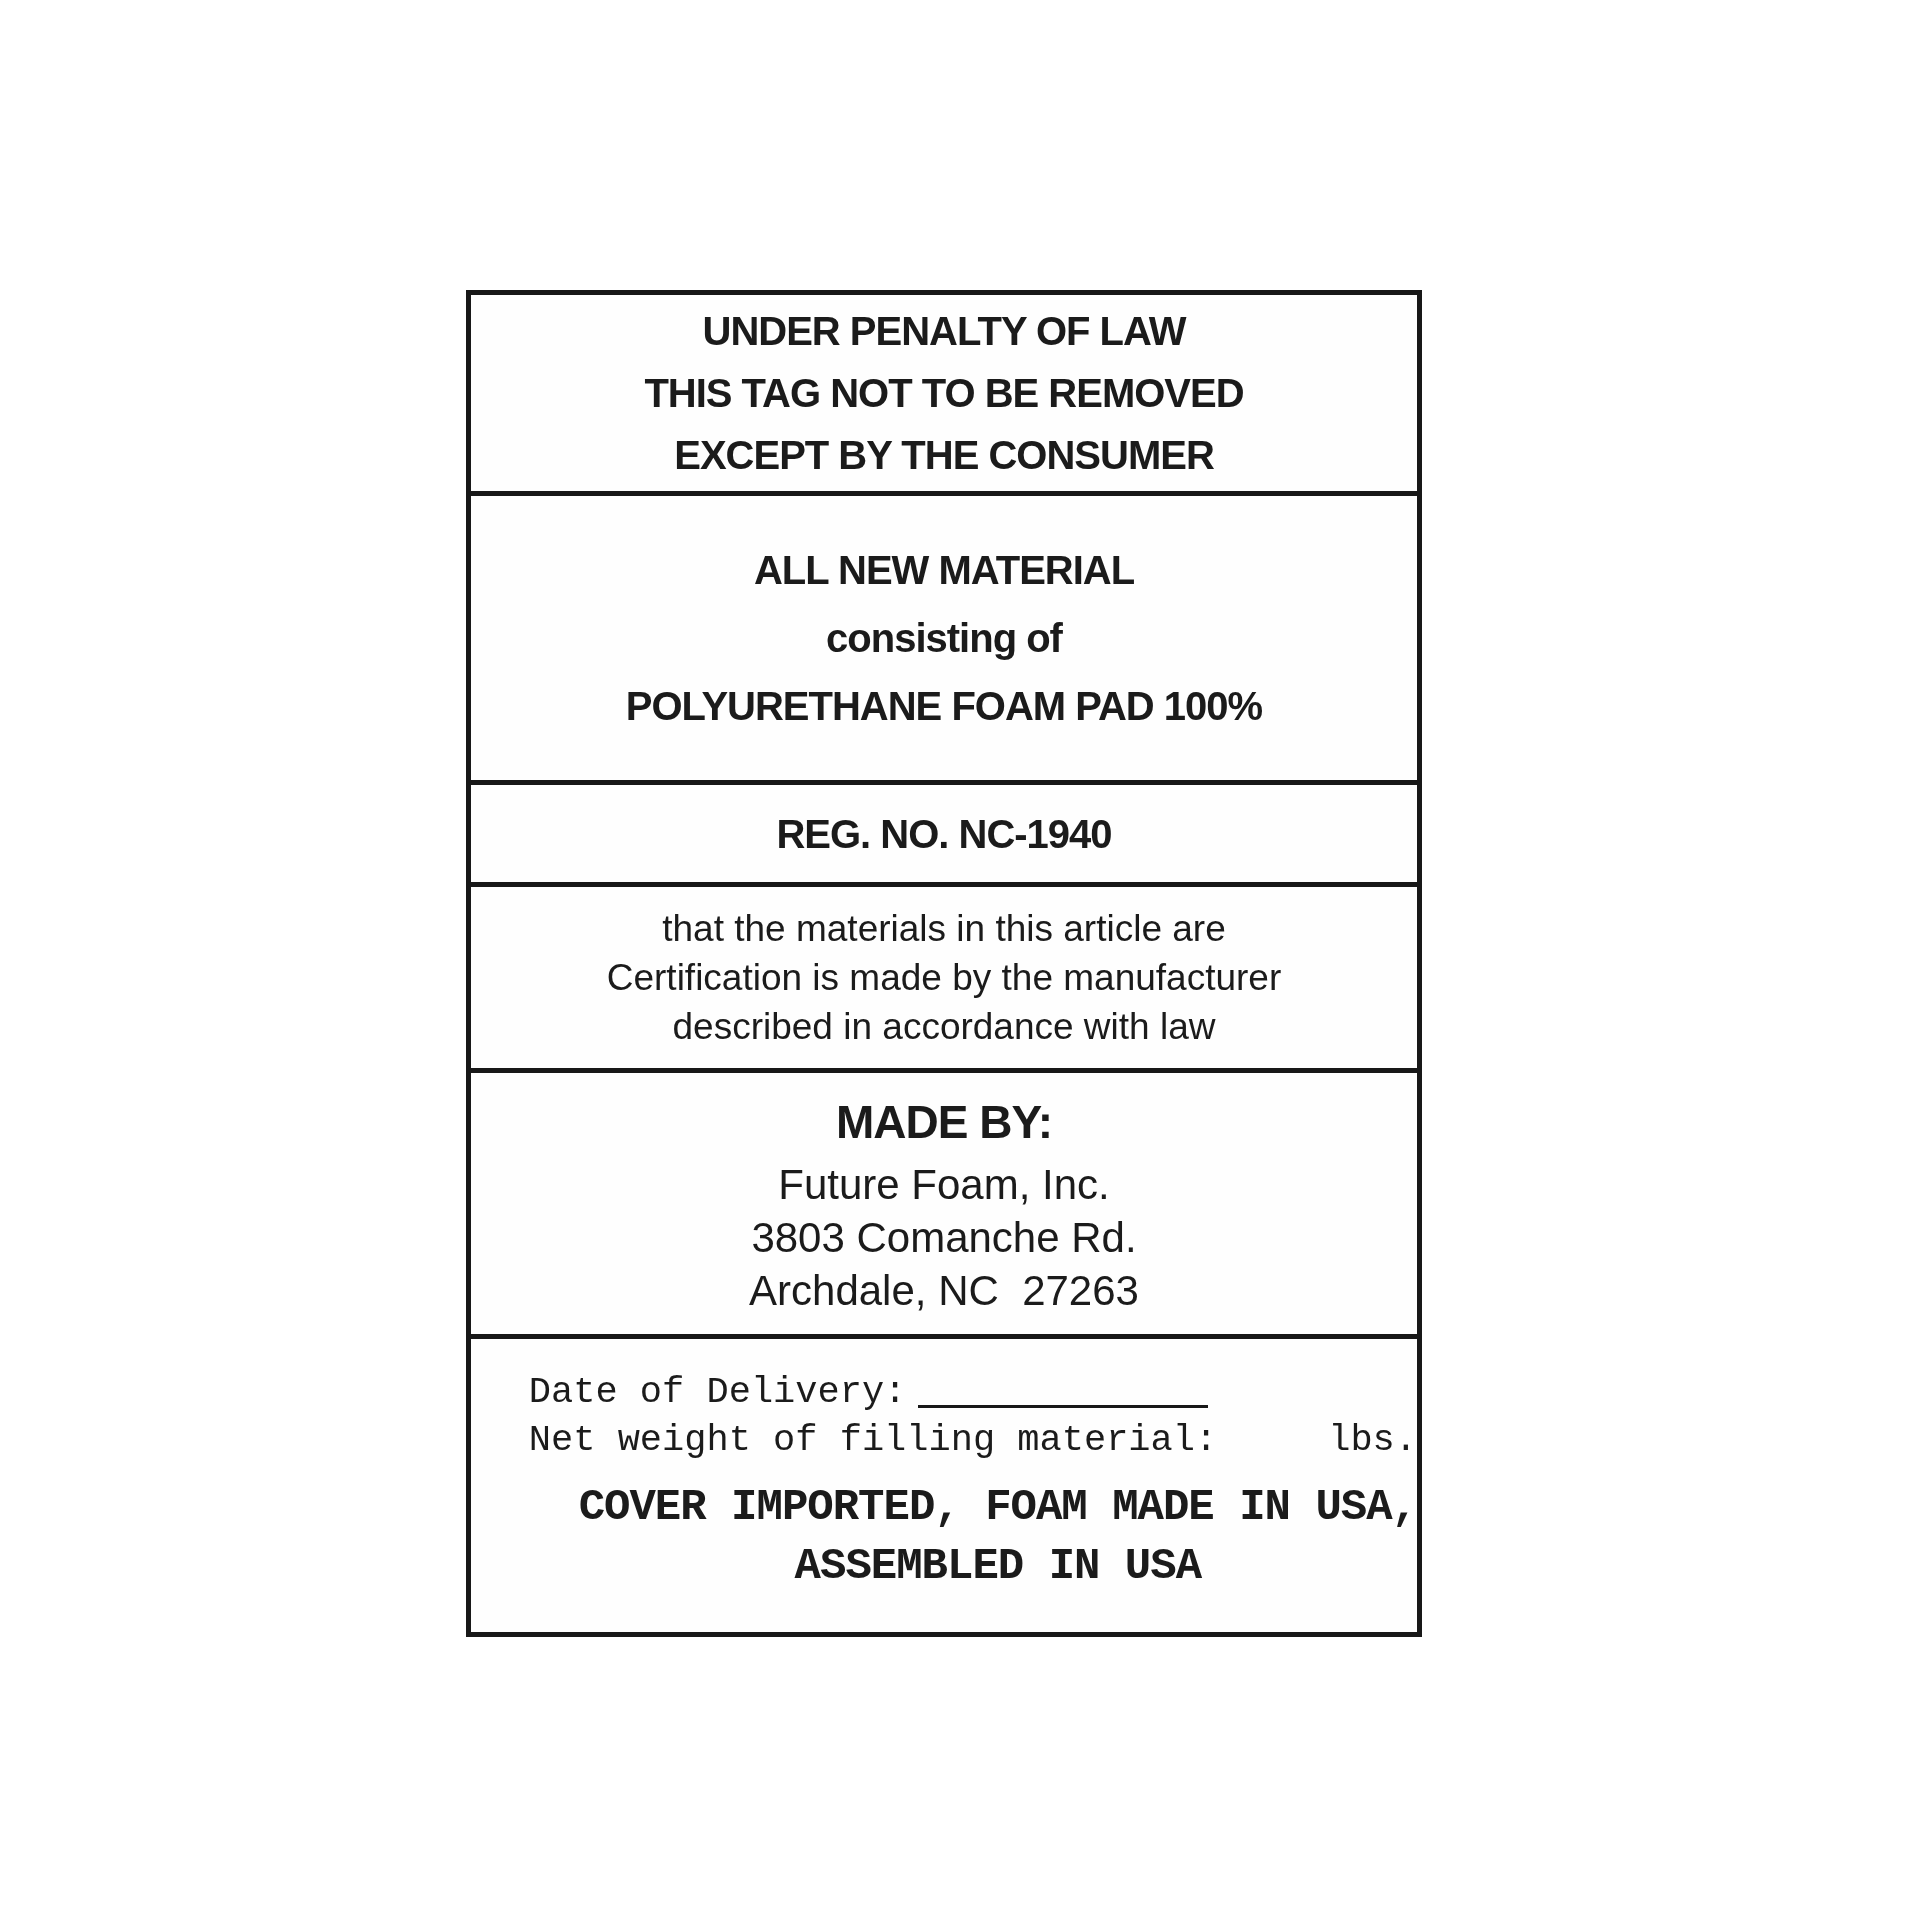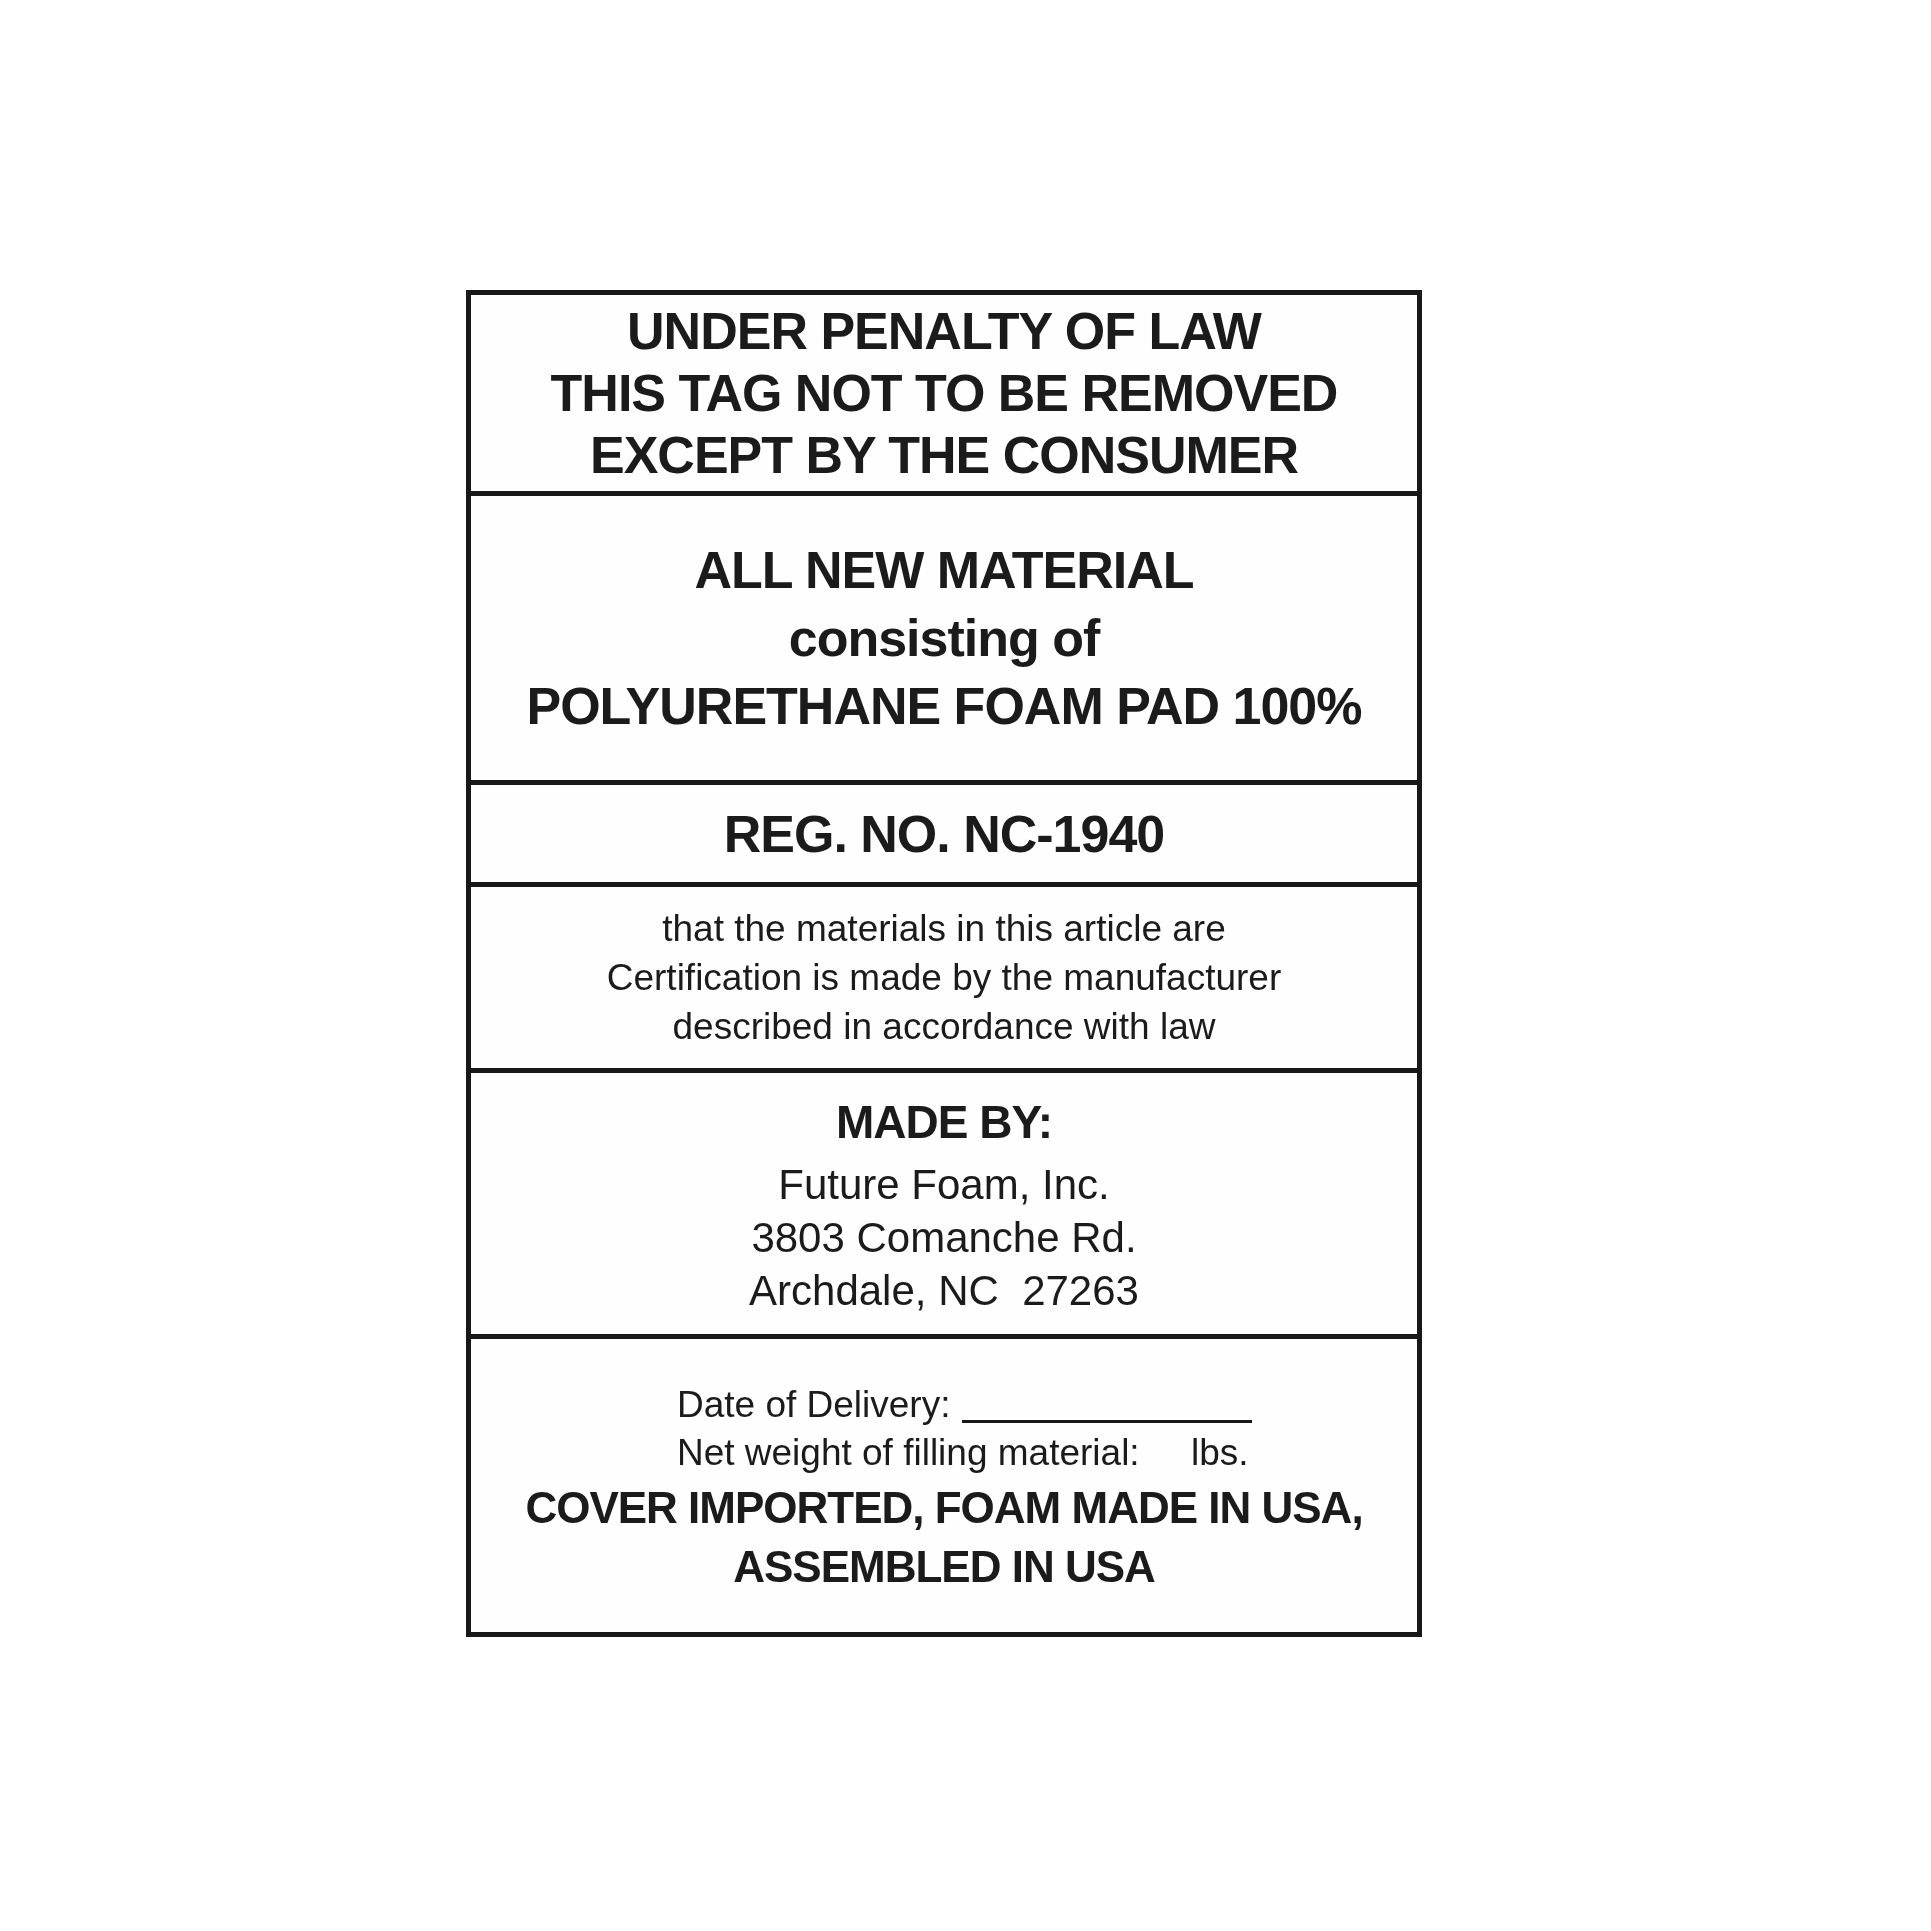--- a/index.html
+++ b/index.html
@@ -32,27 +32,28 @@
     text-align:center;
   }
   .s1{height:201px;}
   .s2{height:289px;}
   .s3{height:102px;}
   .s4{height:186px;}
   .s5{height:266px;}
   .s6{
     flex:1;
     border-bottom:none;
-    align-items:center;
+    align-items:flex-end;
     text-align:left;
-    padding-top:42px;
+    padding-top:29px;
+    font-family:Liberation Mono, monospace;
   }
   .h{
     font-weight:700;
-    font-size:52px;
+    font-size:40px;
     line-height:62px;
     letter-spacing:-1px;
     white-space:pre;
   }
   .s2 .h{line-height:68px;}
   .s4 .t{
     font-size:37px;
     line-height:49px;
     white-space:pre;
   }

